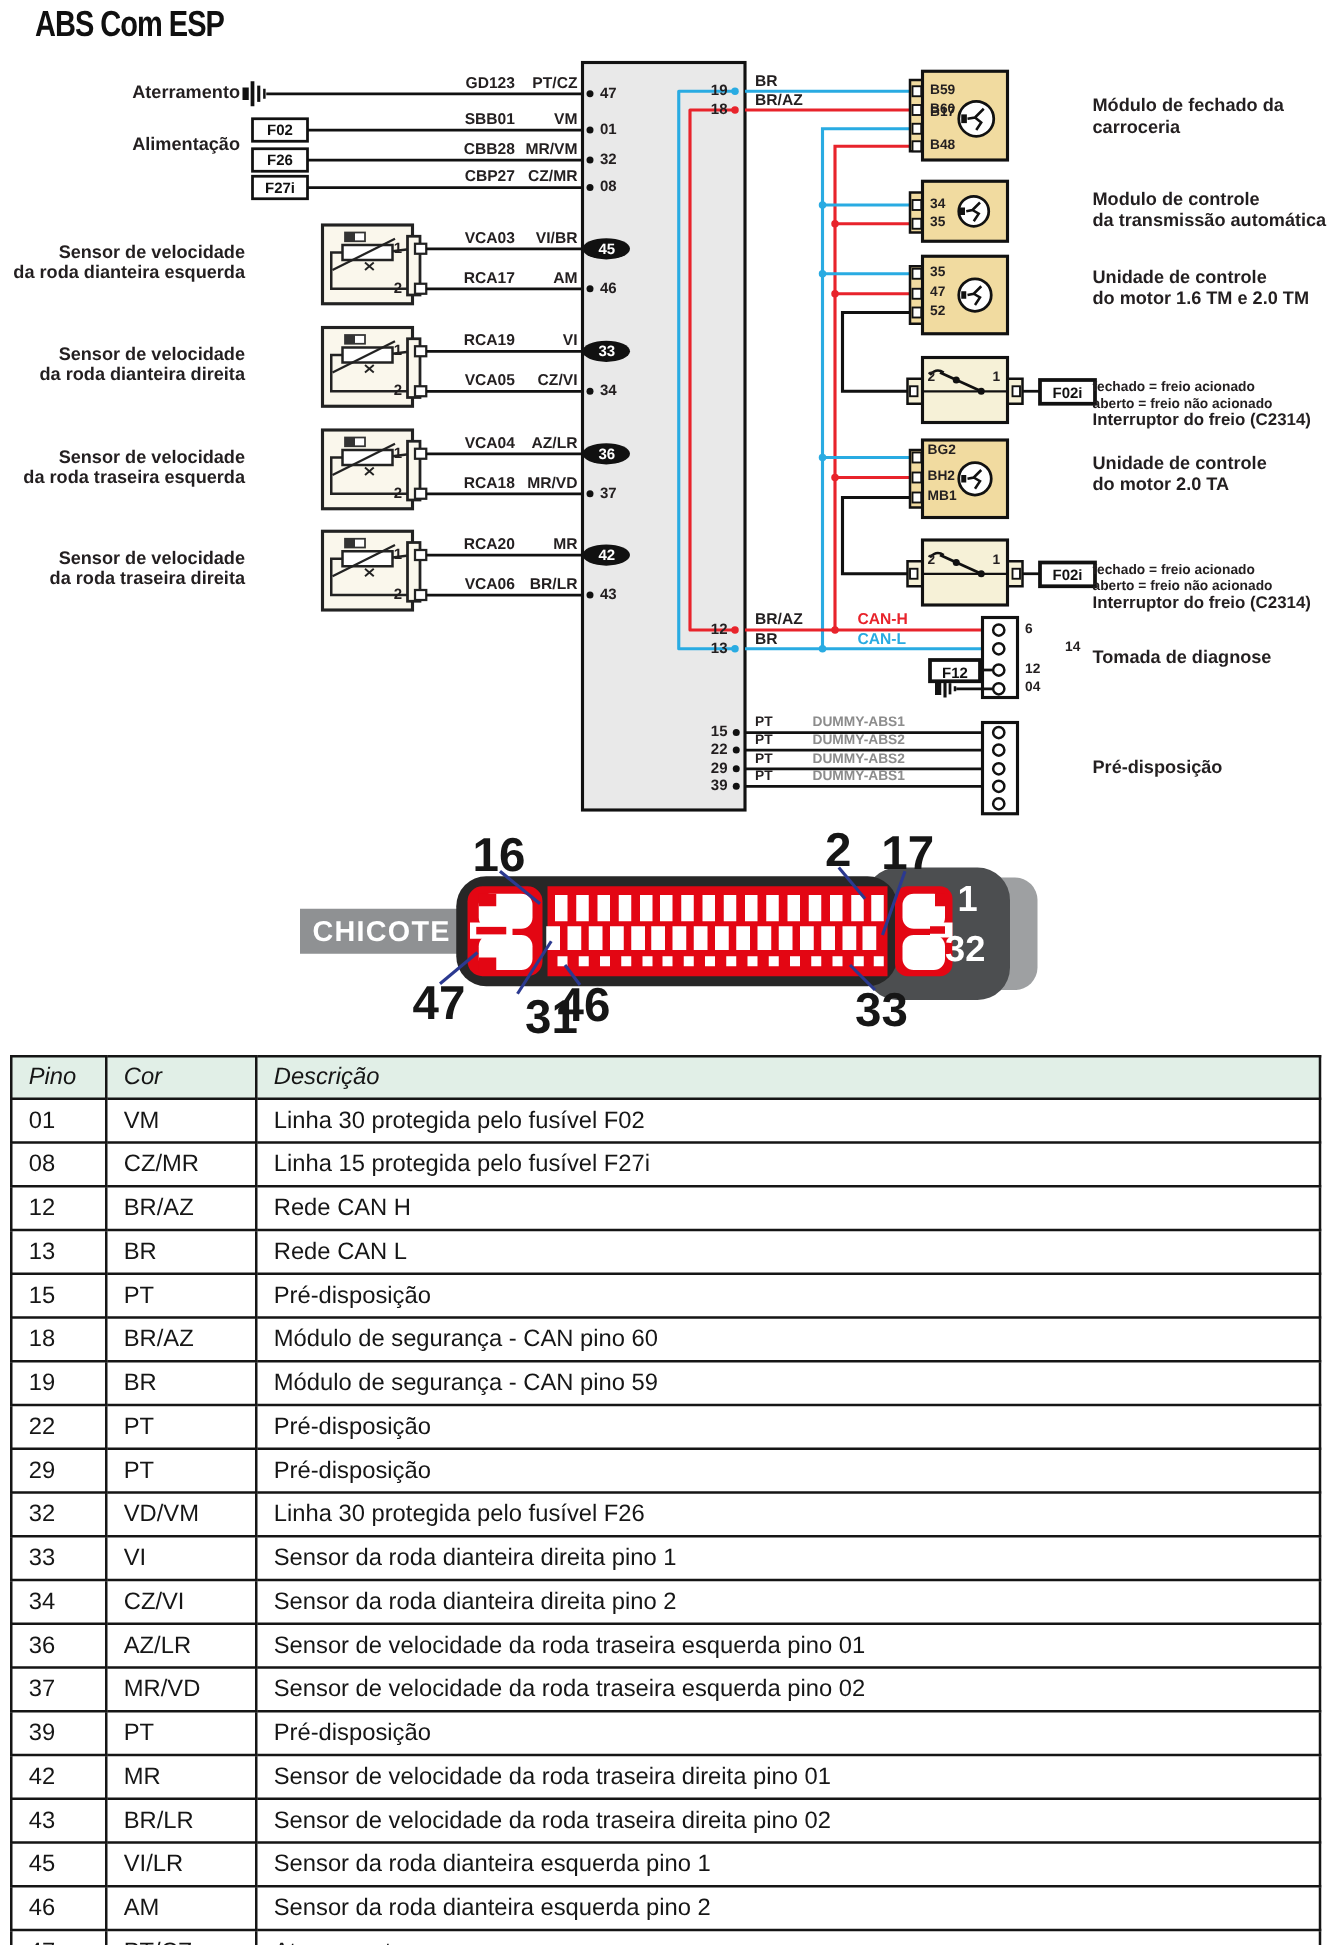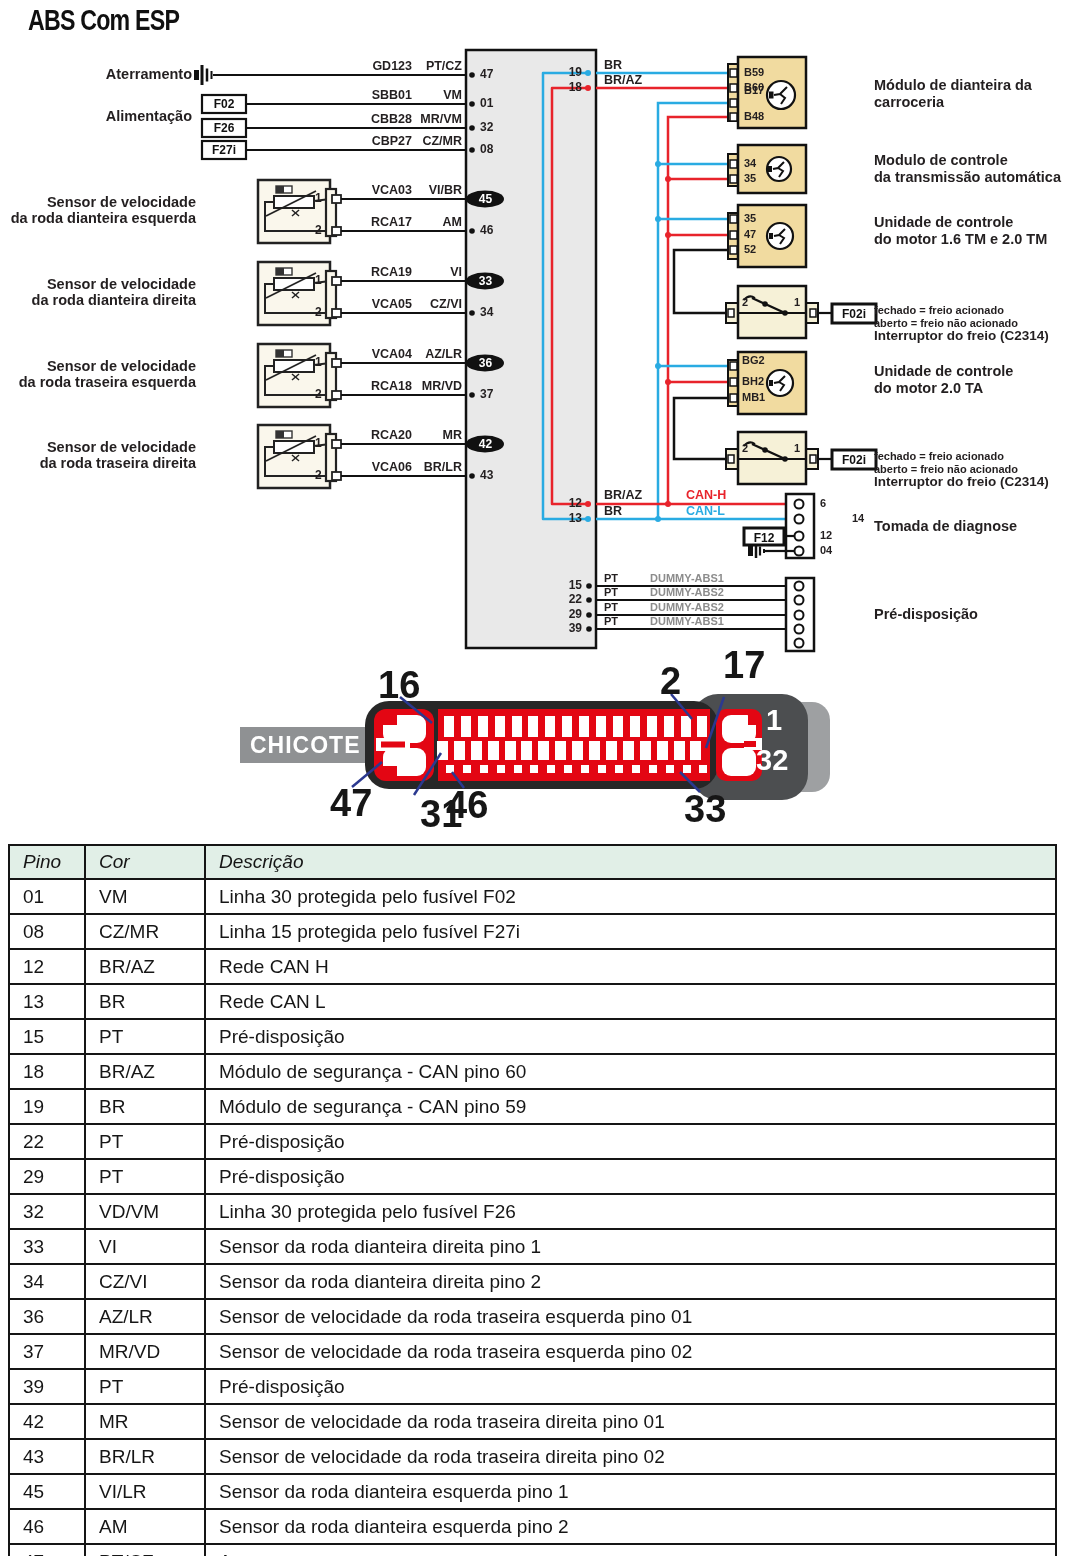--- a/index.html
+++ b/index.html
@@ -479,21 +479,21 @@
 <div class="a mpin" style="left:744px;top:110px;text-align:center;">B48</div>
 <div class="a mpin" style="left:744px;top:157px;">34</div>
 <div class="a mpin" style="left:744px;top:172px;">35</div>
 <div class="a mpin" style="left:744px;top:212px;">35</div>
 <div class="a mpin" style="left:744px;top:228px;">47</div>
 <div class="a mpin" style="left:744px;top:243px;">52</div>
 <div class="a mpin" style="left:742px;top:354px;">BG2</div>
 <div class="a mpin" style="left:742px;top:375px;">BH2</div>
 <div class="a mpin" style="left:742px;top:391px;">MB1</div>
 
-<div class="a name" style="left:874px;top:77px;">Módulo de dianteira da</div>
+<div class="a name" style="left:874px;top:77px;">Módulo de fechado da</div>
 <div class="a name" style="left:874px;top:94px;">carroceria</div>
 <div class="a name" style="left:874px;top:152px;">Modulo de controle</div>
 <div class="a name" style="left:874px;top:169px;">da transmissão automática</div>
 <div class="a name" style="left:874px;top:214px;">Unidade de controle</div>
 <div class="a name" style="left:874px;top:231px;">do motor 1.6 TM e 2.0 TM</div>
 <div class="a name" style="left:874px;top:363px;">Unidade de controle</div>
 <div class="a name" style="left:874px;top:380px;">do motor 2.0 TA</div>
 
 <div class="a mpin" style="left:742px;top:296px;">2</div>
 <div class="a mpin" style="left:794px;top:296px;">1</div>
@@ -513,21 +513,21 @@
 <div class="a mpin" style="left:852px;top:512px;">14</div>
 <div class="a mpin" style="left:820px;top:529px;">12</div>
 <div class="a mpin" style="left:820px;top:544px;">04</div>
 <div class="a fuse" style="left:744px;top:530px;width:40px;">F12</div>
 <div class="a name" style="left:874px;top:518px;">Tomada de diagnose</div>
 <div class="a name" style="left:874px;top:606px;">Pré-disposição</div>
 
 <div class="a banner" style="left:250px;top:732px;">CHICOTE</div>
 <div class="a co" style="left:378px;top:664px;">16</div>
 <div class="a co" style="left:660px;top:660px;">2</div>
-<div class="a co" style="left:705px;top:644px;margin-left:18px;">17</div>
+<div class="a co" style="left:705px;top:662px;">17</div>
 <div class="a cow" style="left:766px;top:704px;">1</div>
 <div class="a cow" style="left:756px;top:744px;">32</div>
 <div class="a co" style="left:330px;top:782px;">47</div>
 <div class="a co" style="left:420px;top:793px;text-align:right;">31</div>
 <div class="a co" style="left:446px;top:784px;">46</div>
 <div class="a co" style="left:684px;top:788px;">33</div>
 
 <div class="tblwrap">
   <table class="pins">
     <colgroup>

